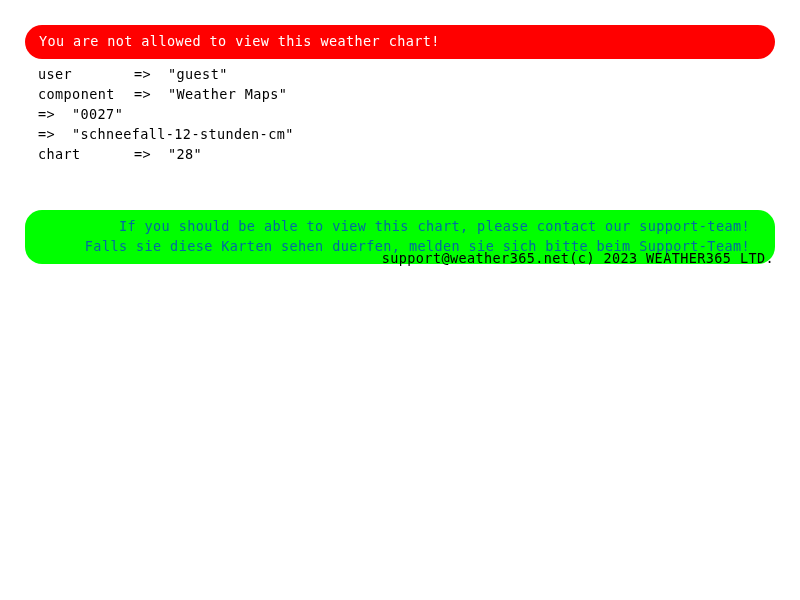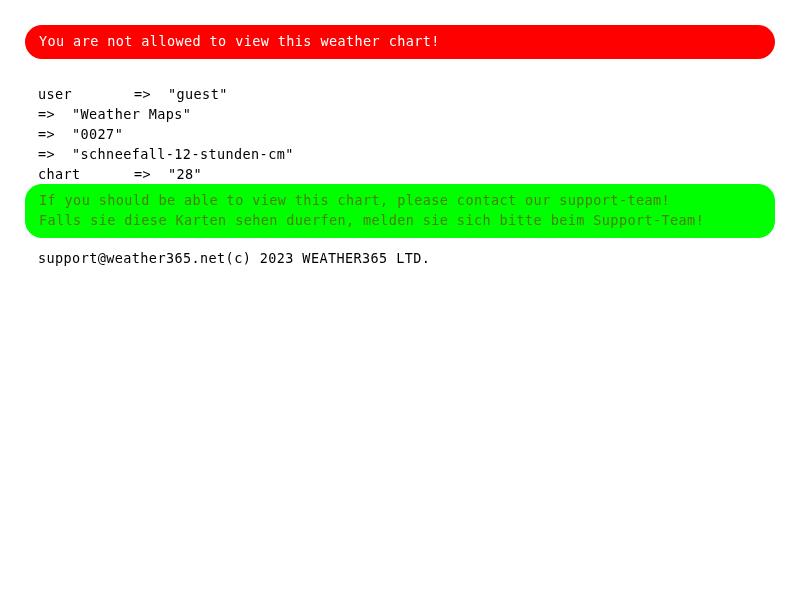--- a/index.html
+++ b/index.html
@@ -33,31 +33,32 @@
     font-size: 13.5px;
     letter-spacing: 0.4px;
     border-radius: 17px;
   }
   .banner-error {
     top: 25px;
     background: #ff0000;
     color: #ffffff;
   }
   .banner-ok {
-    top: 184px;
+    top: 210px;
     background: #00ff00;
-    color: #4d7c0f;
+    color: #0369a1;
+    text-align: right;
   }
   .banner div {
     white-space: pre;
   }
   .fields {
     position: absolute;
     left: 38px;
-    top: 84px;
+    top: 64px;
     font-size: 13.5px;
     letter-spacing: 0.4px;
     line-height: 20px;
   }
   .field-row {
     display: flex;
     white-space: pre;
     height: 20px;
   }
   .field-key {
@@ -70,21 +71,21 @@
   }
   .field-val {
     display: inline-block;
   }
   .footer {
     position: absolute;
     left: 38px;
     top: 250px;
     width: 736px;
     display: flex;
-    justify-content: flex-start;
+    justify-content: flex-end;
     font-size: 13.5px;
     letter-spacing: 0.4px;
     white-space: pre;
   }
 </style>
 </head>
 <body>
 
 <div class="page">
 
@@ -92,20 +93,21 @@
     <div>You are not allowed to view this weather chart!</div>
   </div>
 
   <div class="fields">
     <div class="field-row">
       <span class="field-key">user</span>
       <span class="field-arrow">=&gt;</span>
       <span class="field-val">"guest"</span>
     </div>
     <div class="field-row">
+      <span class="field-key">component</span>
       <span class="field-arrow">=&gt;</span>
       <span class="field-val">"Weather Maps"</span>
     </div>
     <div class="field-row">
       <span class="field-arrow">=&gt;</span>
       <span class="field-val">"0027"</span>
     </div>
     <div class="field-row">
       <span class="field-arrow">=&gt;</span>
       <span class="field-val">"schneefall-12-stunden-cm"</span>

